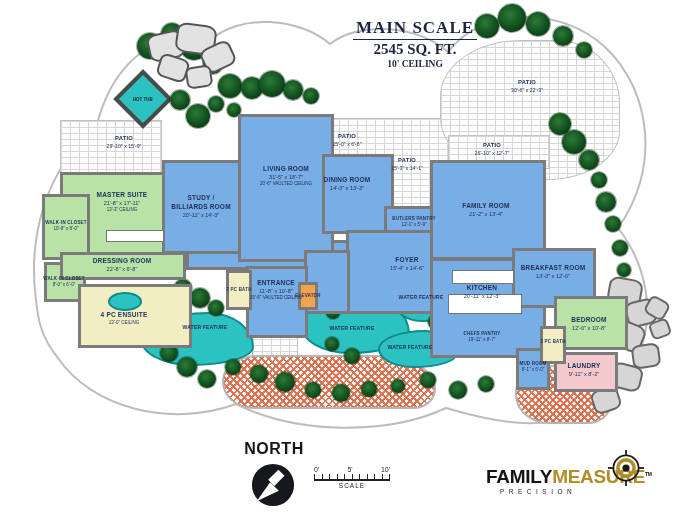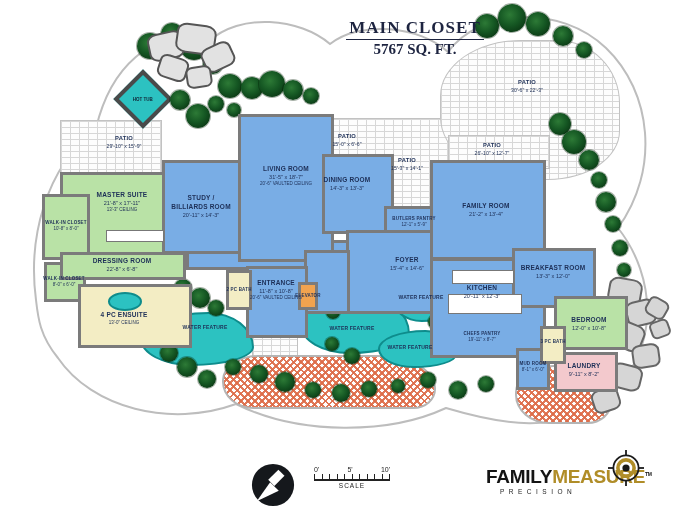--- a/index.html
+++ b/index.html
@@ -244,24 +244,26 @@
       <span class="n">WATER FEATURE</span>
     </div>
   <div class="lbl wf" style="left:410px;top:347px;">
       <span class="n">WATER FEATURE</span>
     </div>
   <div class="lbl wf" style="left:421px;top:297px;">
       <span class="n">WATER FEATURE</span>
     </div>
 
   <div class="title">
-    <div><span class="t1">MAIN CLOSET</span></div>
-    <div class="t2">5767 SQ. FT.</div>
+    <div><span class="t1">MAIN SCALE</span></div>
+    <div class="t2">2545 SQ. FT.</div>
+    <div class="t3">10' CEILING</div>
   </div>
 
+  <div class="north-t">NORTH</div>
   <svg class="compass" width="46" height="46" viewBox="0 0 48 48">
     <circle cx="24" cy="24" r="22" fill="#15181c"></circle>
     <g fill="#ffffff">
       <polygon points="7,41 21,21 30,30"></polygon>
       <rect x="23" y="9" width="9" height="15" transform="rotate(45 27.5 16.5)"></rect>
     </g>
   </svg>
 
   <div class="scalew">
     <div class="ticksl">

